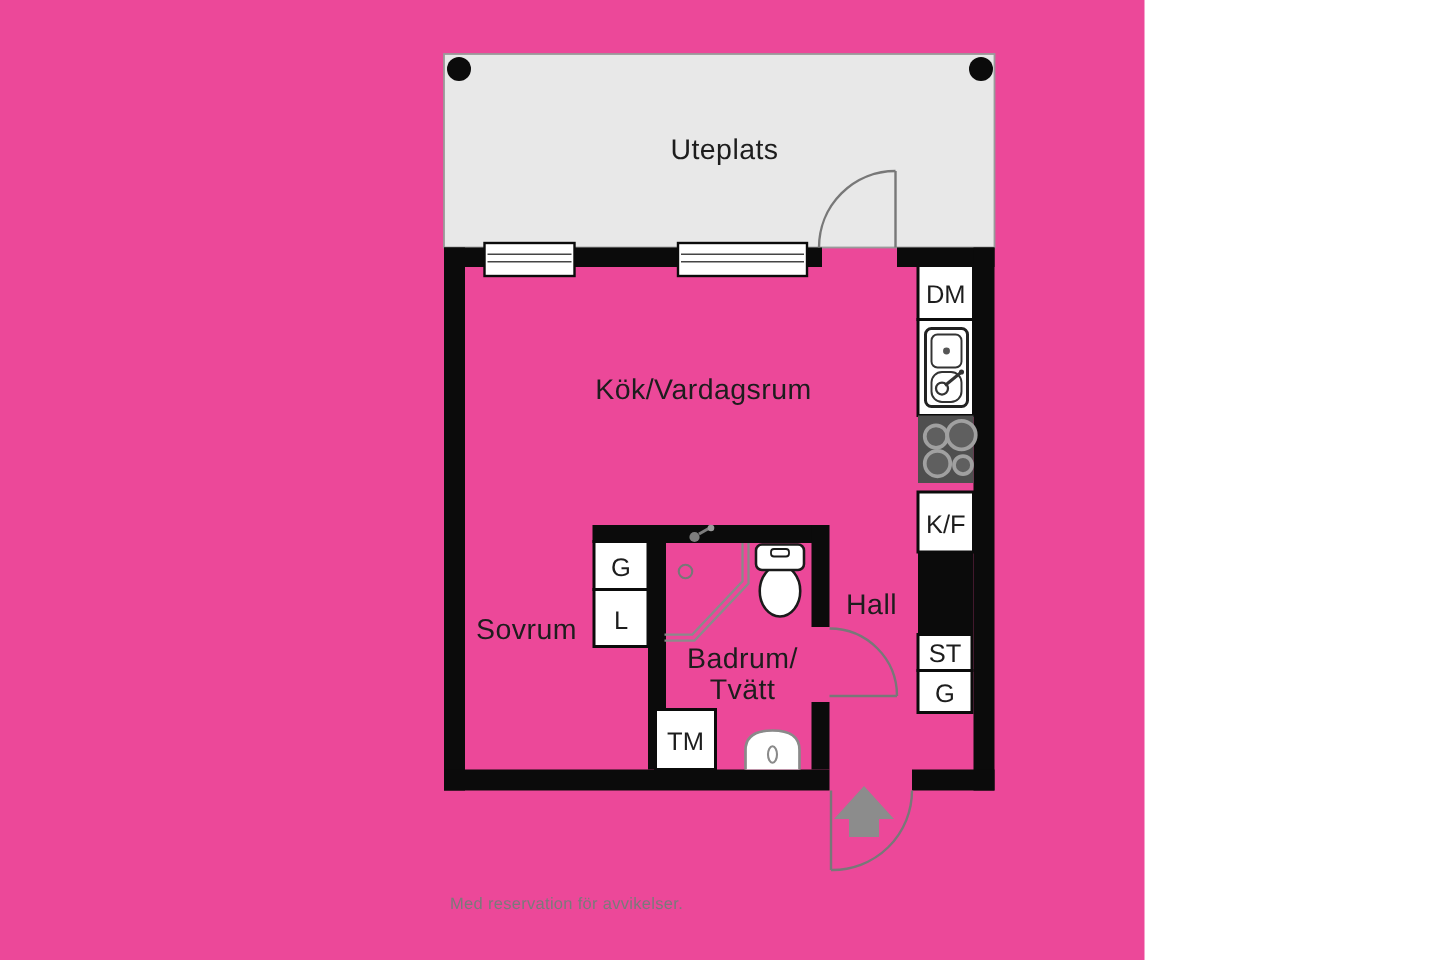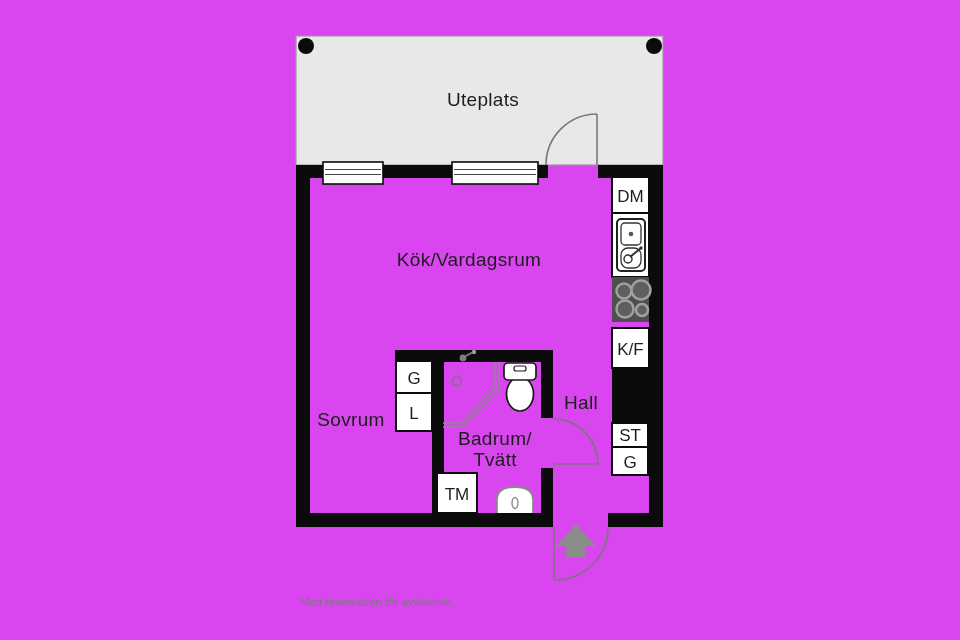--- a/index.html
+++ b/index.html
@@ -1,16 +1,16 @@
 <!DOCTYPE html>
 <html><head>
 <meta charset="utf-8">
 <style>
   html,body{margin:0;padding:0;background:#fff;}
-  .stage{position:relative;width:960px;height:640px;background:#d946ef;overflow:hidden;}
+  .stage{position:relative;width:763px;height:640px;background:#ec4899;overflow:hidden;}
   .stage svg{position:absolute;left:0;top:0;}
   .wall{fill:#0b0b0b;stroke:none;}
   .box{fill:#ffffff;stroke:#0b0b0b;stroke-width:2;}
   .winbox{fill:#ffffff;stroke:#0b0b0b;stroke-width:1.6;}
   .winline{stroke:#444;stroke-width:1;fill:none;}
   .lbl{font-family:"Liberation Sans","DejaVu Sans",sans-serif;fill:#1d1d1d;}
   .lbl-room{font-size:19px;letter-spacing:.3px;}
   .lbl-box{font-size:17px;}
   .lbl-foot{font-size:11px;fill:#7a7a7a;letter-spacing:.2px;}
   .doorline{stroke:#787878;fill:none;stroke-width:1.6;}

